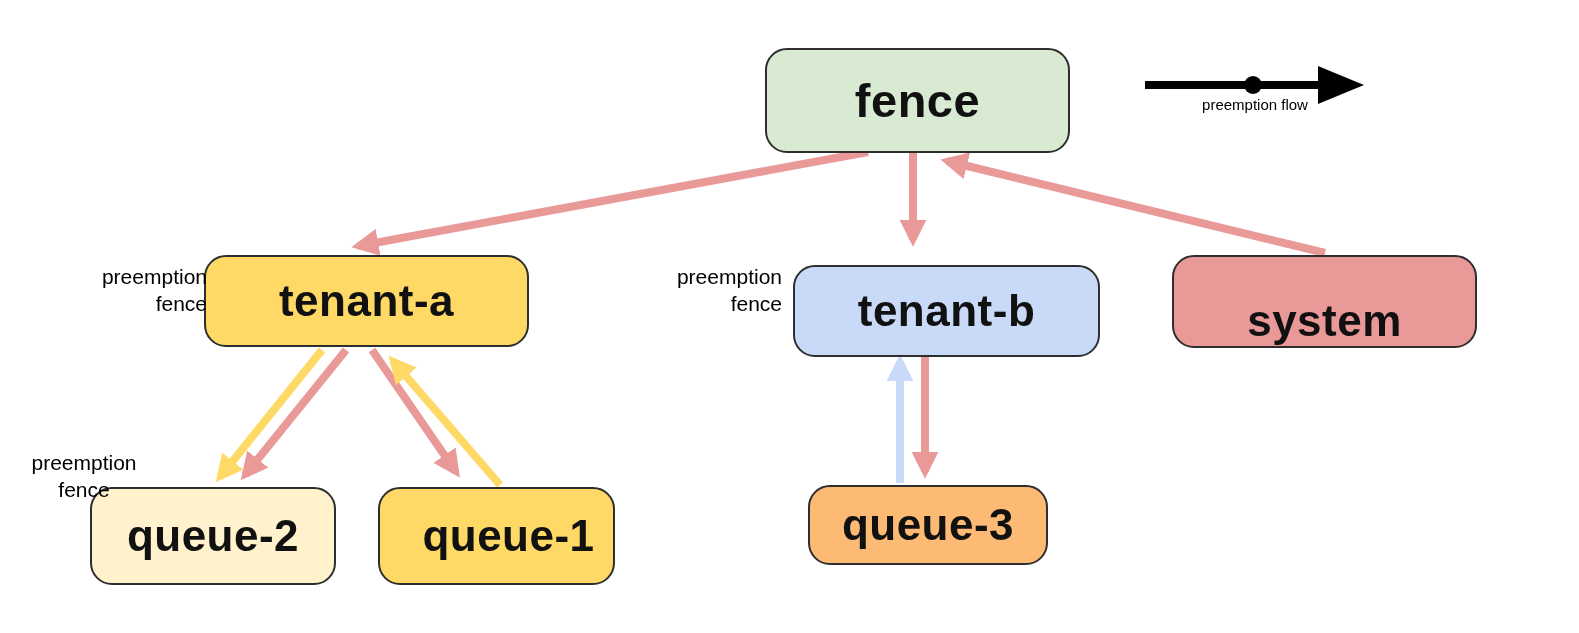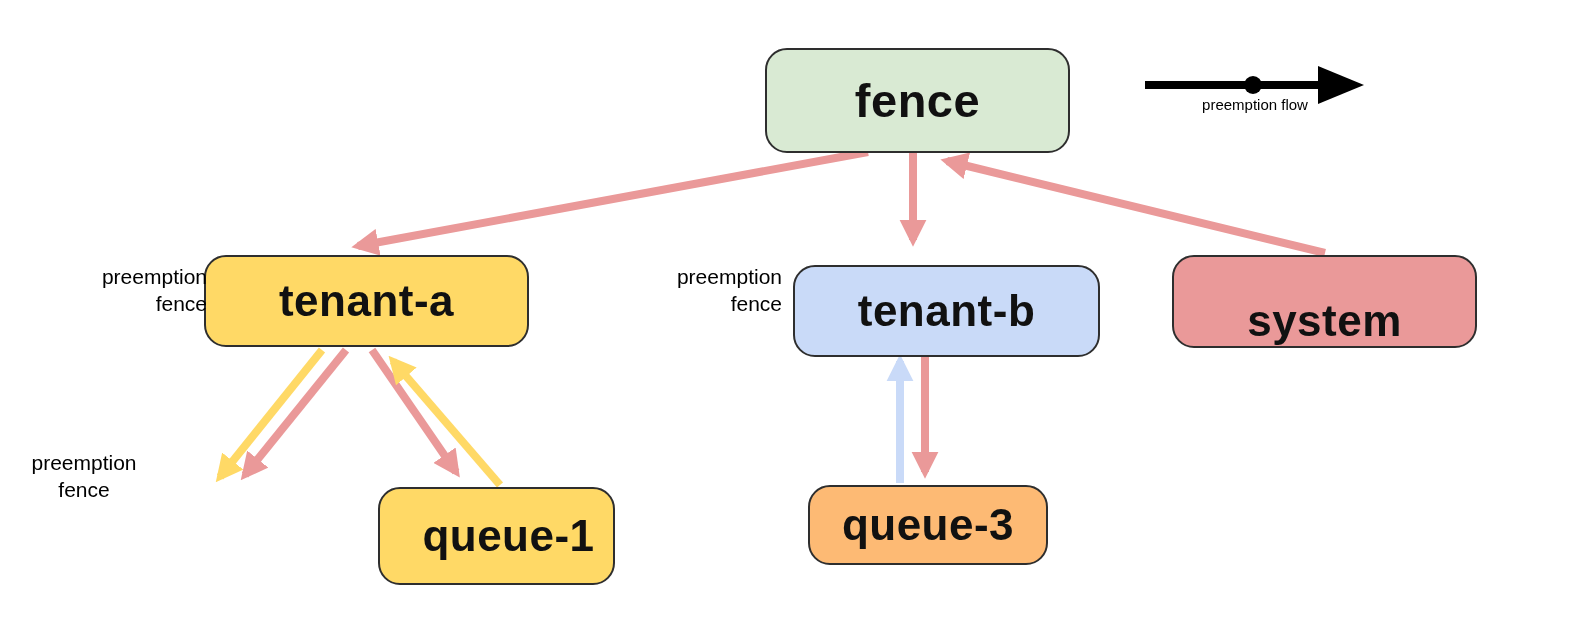--- a/index.html
+++ b/index.html
@@ -107,20 +107,23 @@
   </div>
   <div class="node node-tenant-a">
     <span>tenant-a</span>
   </div>
   <div class="node node-tenant-b">
     <span>tenant-b</span>
   </div>
   <div class="node node-system">
     <span>system</span>
   </div>
+  <div class="node node-queue-2">
+    <span>queue-2</span>
+  </div>
   <div class="node node-queue-1">
     <span>queue-1</span>
   </div>
   <div class="node node-queue-3">
     <span>queue-3</span>
   </div>
 
   <div class="annot annot-tenant-a">preemption
 fence</div>
   <div class="annot annot-tenant-b">preemption

